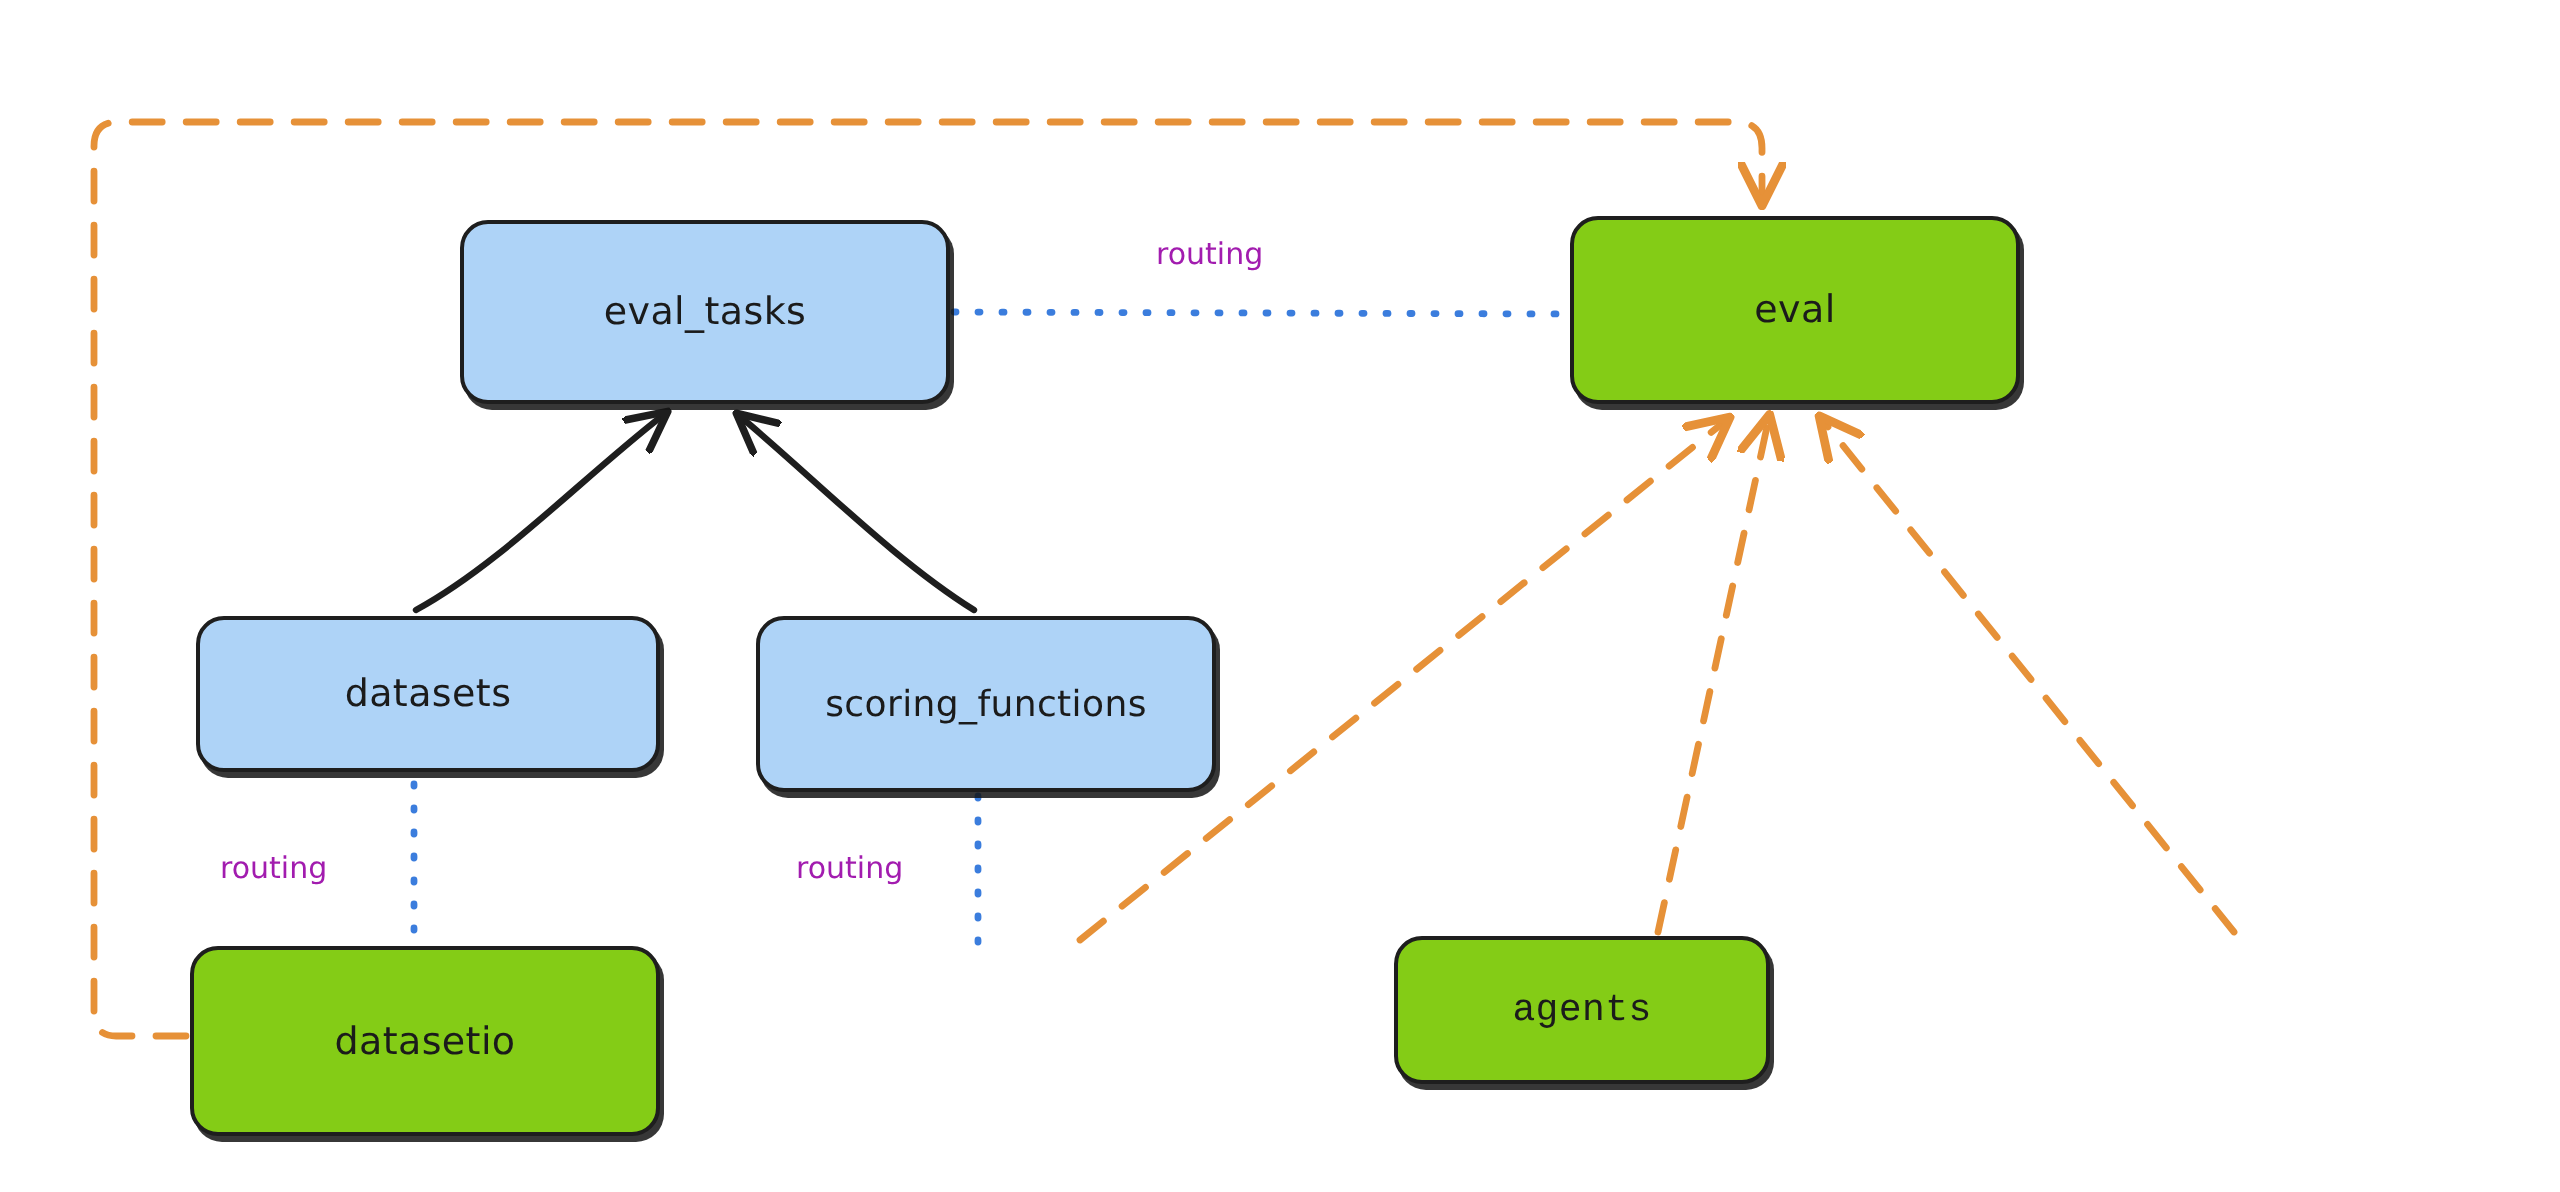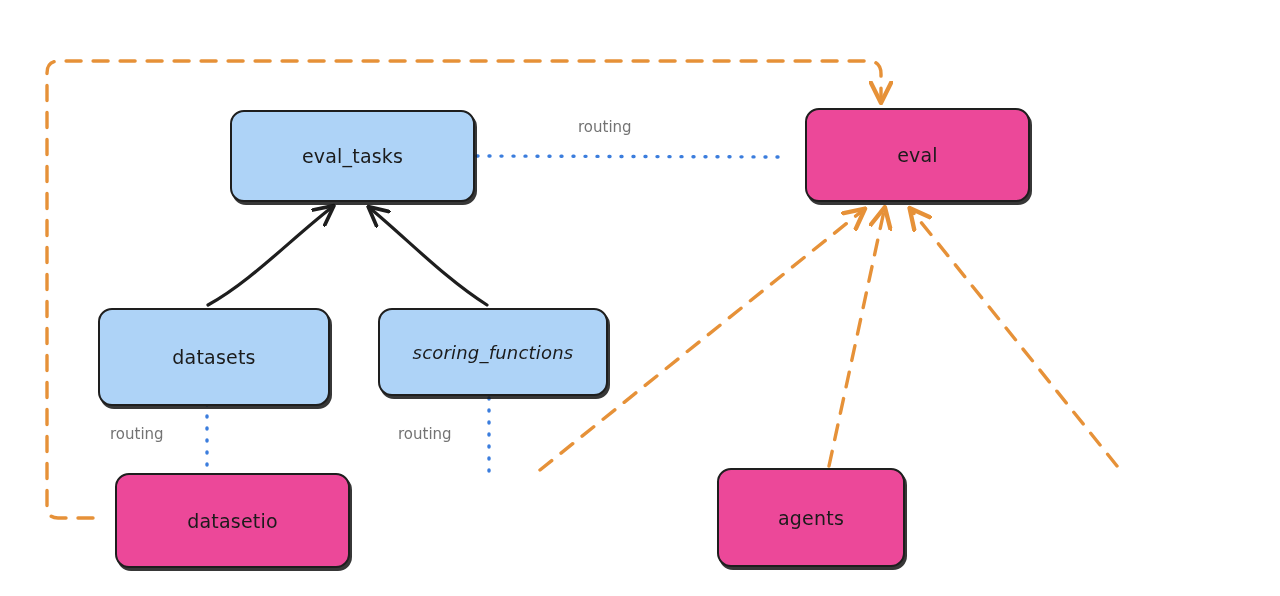--- a/index.html
+++ b/index.html
@@ -36,29 +36,29 @@
     border-radius: 14px;
     font-family: "DejaVu Sans", sans-serif;
     font-size: 19px;
     color: #1b1b1b;
     letter-spacing: .2px;
     text-align: center;
     box-shadow: 2px 3px 0 0 rgba(20,20,20,.85);
     z-index: 3;
   }
   .node.blue  { background: #aed3f7; }
-  .node.green { background: #ec4899; margin-left: 20px; }
+  .node.green { background: #84cc16; }
   .node .label { pointer-events: none; white-space: nowrap; }
   .node.tight { font-size: 18px; }
 
   .edge-label {
     position: absolute;
     font-family: "DejaVu Sans", sans-serif;
     font-size: 15px;
-    color: #737373;
+    color: #a21caf;
     z-index: 4;
     white-space: nowrap;
   }
 </style>
 </head>
 <body>
 
 <div id="canvas">
 
   <svg id="wires" viewBox="0 0 1280 596" xmlns="http://www.w3.org/2000/svg">
@@ -91,34 +91,34 @@
   </svg>
 
   <div class="node blue" style="left:230px; top:110px; width:245px; height:92px;">
     <span class="label">eval_tasks</span>
   </div>
 
   <div class="node green" style="left:785px; top:108px; width:225px; height:94px;">
     <span class="label">eval</span>
   </div>
 
-  <div class="node blue" style="left:98px; top:308px; width:232px; height:98px;">
+  <div class="node blue" style="left:98px; top:308px; width:232px; height:78px;">
     <span class="label">datasets</span>
   </div>
 
-  <div class="node blue tight" style="left:378px; top:308px; width:230px; height:88px;font-style:italic;">
+  <div class="node blue tight" style="left:378px; top:308px; width:230px; height:88px;">
     <span class="label">scoring_functions</span>
   </div>
 
   <div class="node green" style="left:95px; top:473px; width:235px; height:95px;text-align:center;">
     <span class="label">datasetio</span>
   </div>
 
 
-  <div class="node green" style="left:697px; top:468px; width:188px; height:99px;">
+  <div class="node green" style="left:697px; top:468px; width:188px; height:74px;font-family:Liberation Mono, monospace;">
     <span class="label">agents</span>
   </div>
 
 
   <div class="edge-label" style="left:578px; top:118px;">routing</div>
 
   <div class="edge-label" style="left:110px; top:425px;">routing</div>
 
   <div class="edge-label" style="left:398px; top:425px;">routing</div>
 

